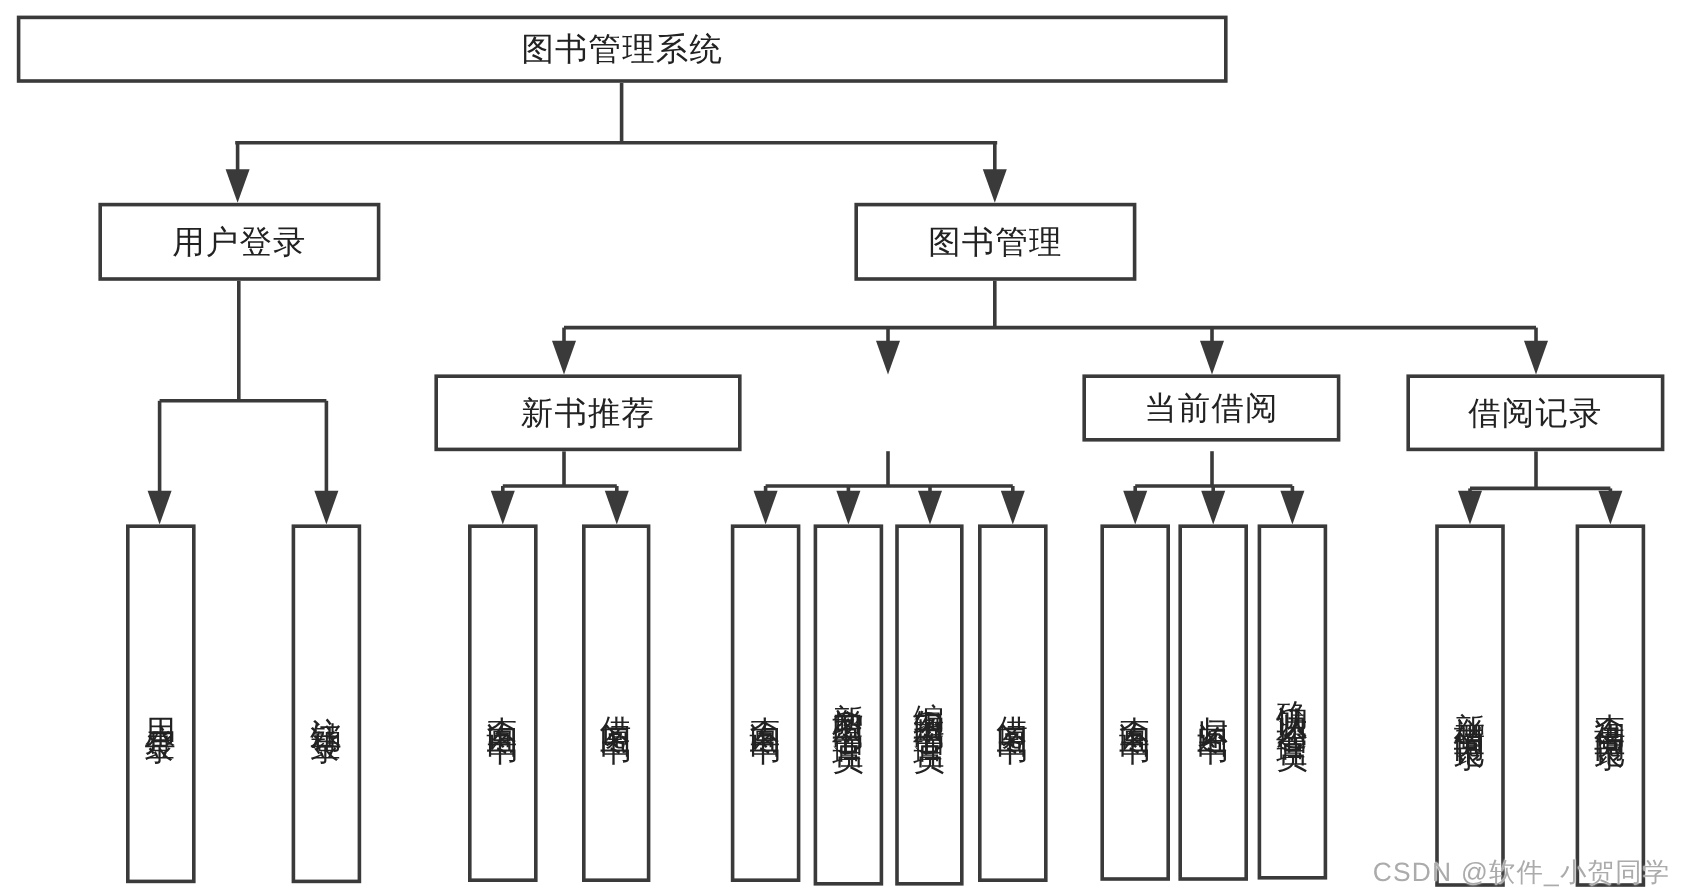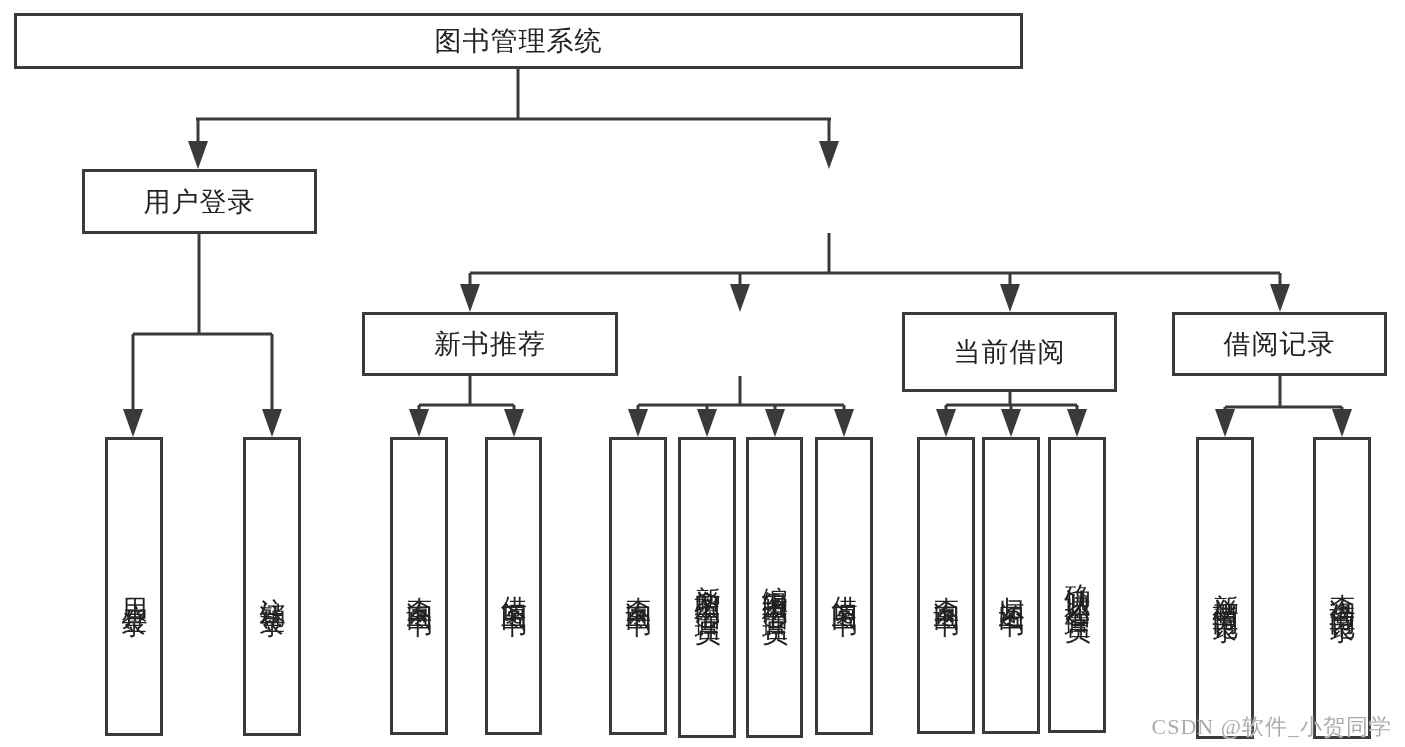--- a/index.html
+++ b/index.html
@@ -1,19 +1,19 @@
 <!DOCTYPE html>
 <html><head>
 <meta charset="utf-8">
 <style>
   html, body { margin:0; padding:0; background:#ffffff; }
   .canvas {
     position:relative; width:1405px; height:747px;
     background:#ffffff; overflow:hidden;
-    font-family:Liberation Serif, serif;
+    font-family:Liberation Sans, sans-serif;
   }
   .connectors { position:absolute; left:0; top:0; width:1405px; height:747px; }
   .connectors line { stroke:#3a3a3a; stroke-width:3; }
   .connectors polygon { fill:#3a3a3a; }
   .node {
     position:absolute; box-sizing:border-box;
     border:3px solid #3a3a3a; background:#ffffff;
     display:flex; align-items:center; justify-content:center;
     font-size:27px; color:#222222; letter-spacing:1px;
     z-index:2;
@@ -111,25 +111,28 @@
     </g>
   </svg>
 
   <div class="node" style="left:14px; top:13px; width:1009px; height:56px;">
     <span>图书管理系统</span>
   </div>
 
   <div class="node" style="left:82px; top:169px; width:235px; height:65px;">
     <span>用户登录</span>
   </div>
+  <div class="node" style="left:712px; top:169px; width:235px; height:65px;">
+    <span>图书管理</span>
+  </div>
 
   <div class="node" style="left:362px; top:312px; width:256px; height:64px;">
     <span>新书推荐</span>
   </div>
-  <div class="node" style="left:902px; top:312px; width:215px; height:80px;">
+  <div class="node" style="left:902px; top:312px; width:215px; height:56px;">
     <span>当前借阅</span>
   </div>
   <div class="node" style="left:1172px; top:312px; width:215px; height:64px;">
     <span>借阅记录</span>
   </div>
 
   <div class="node leaf" style="left:105px; top:437px; width:58px; height:299px;">
     <span class="vtext">用户登录</span>
   </div>
   <div class="node leaf" style="left:243px; top:437px; width:58px; height:299px;">

